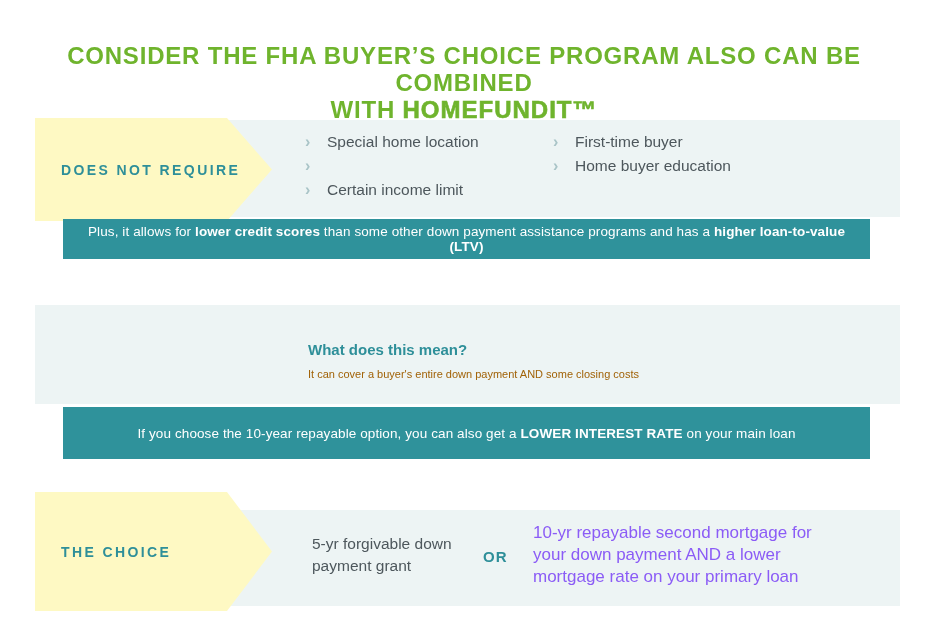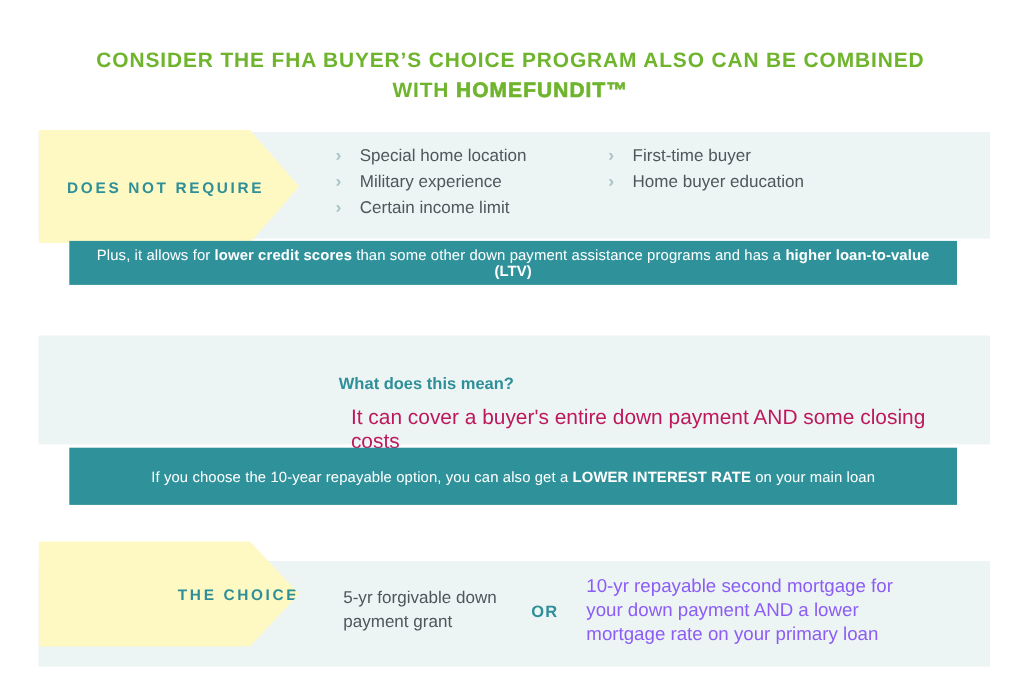--- a/index.html
+++ b/index.html
@@ -10,21 +10,21 @@
     font-family:"Liberation Sans", sans-serif;
     overflow:hidden;
   }
 
   
   .title{
     position:absolute;left:0;top:42px;width:928px;
     text-align:center;
     color:#6FB42D;
     font-weight:bold;
-    font-size:19px;
+    font-size:24px;
     letter-spacing:0.8px;
     line-height:27px;
   }
   .title .brand{
     -webkit-text-stroke:0.6px currentColor;
     letter-spacing:1px;
   }
 
   
   .row{
@@ -39,21 +39,21 @@
   .arrow{
     position:absolute;left:35px;width:237px;
     background:#fef9c3;
     clip-path:polygon(0 0, 192px 0, 100% 50%, 192px 100%, 0 100%);
     display:flex;align-items:center;
     box-sizing:border-box;
     padding-left:26px;
   }
   #arrow-1{top:118px;height:103px;}
   #arrow-2{top:303px;height:103px;}
-  #arrow-3{top:492px;height:96px;justify-content:flex-end;}
+  #arrow-3{top:492px;height:119px;}
   .arrow-label{
     color:#2E8F99;
     font-weight:bold;
     font-size:14px;
     letter-spacing:2.4px;
     white-space:nowrap;
   }
 
   
   .banner{
@@ -93,23 +93,23 @@
 
   
   .row2-content{position:absolute;left:273px;top:24px;}
   .row2-heading{
     color:#2E8F99;
     font-weight:bold;
     font-size:15px;
     margin:12px 0 10px 0;
   }
   .row2-body{
-    color:#be185d;
-    font-size:19px;
-    margin:11px;
+    color:#a16207;
+    font-size:11px;
+    margin:0;
   }
 
   
   .opt1{
     position:absolute;left:277px;top:23px;width:170px;
     color:#4D575C;font-size:15.5px;line-height:22px;
   }
   .or-label{
     position:absolute;left:448px;top:38px;
     color:#2E8F99;font-weight:bold;font-size:15px;letter-spacing:1px;
@@ -130,21 +130,20 @@
   </div>
 
   <div class="row" id="row-1">
     <ul class="bullets" id="bullets-col1">
       <li>
           <span class="chev">›</span>
           <span>Special home location</span>
         </li>
       <li>
           <span class="chev">›</span>
-          <span>Military experience</span>
         </li>
       <li>
           <span class="chev">›</span>
           <span>Certain income limit</span>
         </li>
     </ul>
     <ul class="bullets" id="bullets-col2">
       <li>
           <span class="chev">›</span>
           <span>First-time buyer</span>

